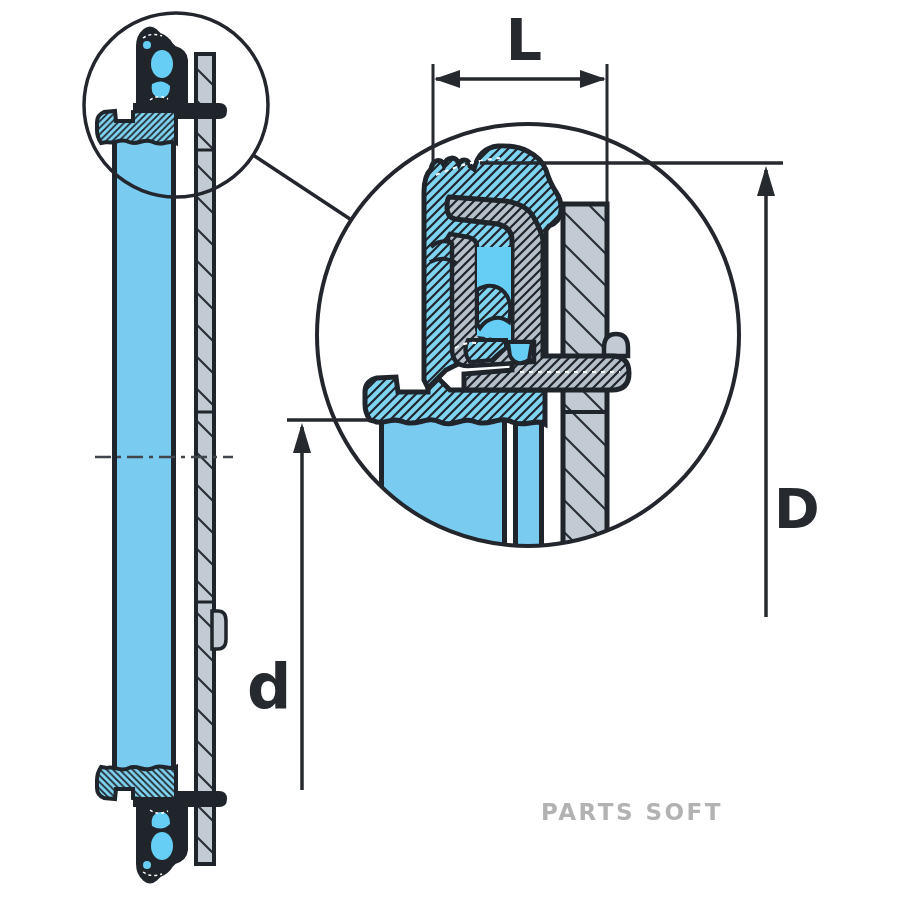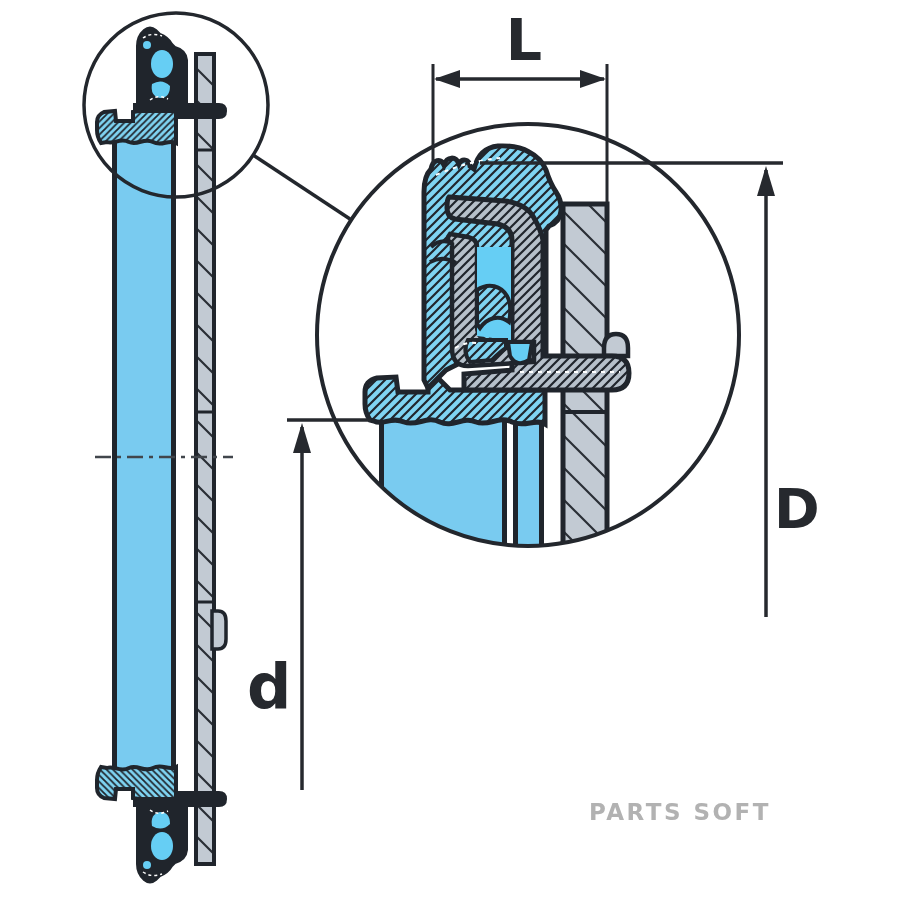--- a/index.html
+++ b/index.html
@@ -12,21 +12,20 @@
     position:absolute;color:#26292e;font-weight:bold;line-height:1;
     font-family:"DejaVu Sans","Liberation Sans",sans-serif;
   }
   #label-L{left:494px;top:12px;width:60px;text-align:center;font-size:57px;}
   #label-D{left:774px;top:482px;font-size:55px;}
   #label-d{left:247px;top:656px;font-size:62px;}
   #watermark{
     position:absolute;left:541px;top:799px;font-size:23px;font-weight:600;
     letter-spacing:2.5px;color:#b2b2b2;
     font-family:"DejaVu Sans","Liberation Sans",sans-serif;
-    margin-left:48px;
   }
 </style>
 </head>
 <body>
 
 <div id="stage">
 
 <svg id="drawing" width="900" height="900" viewBox="0 0 900 900">
   <defs>
     <pattern id="hatchCyan" patternUnits="userSpaceOnUse" width="9" height="9">

